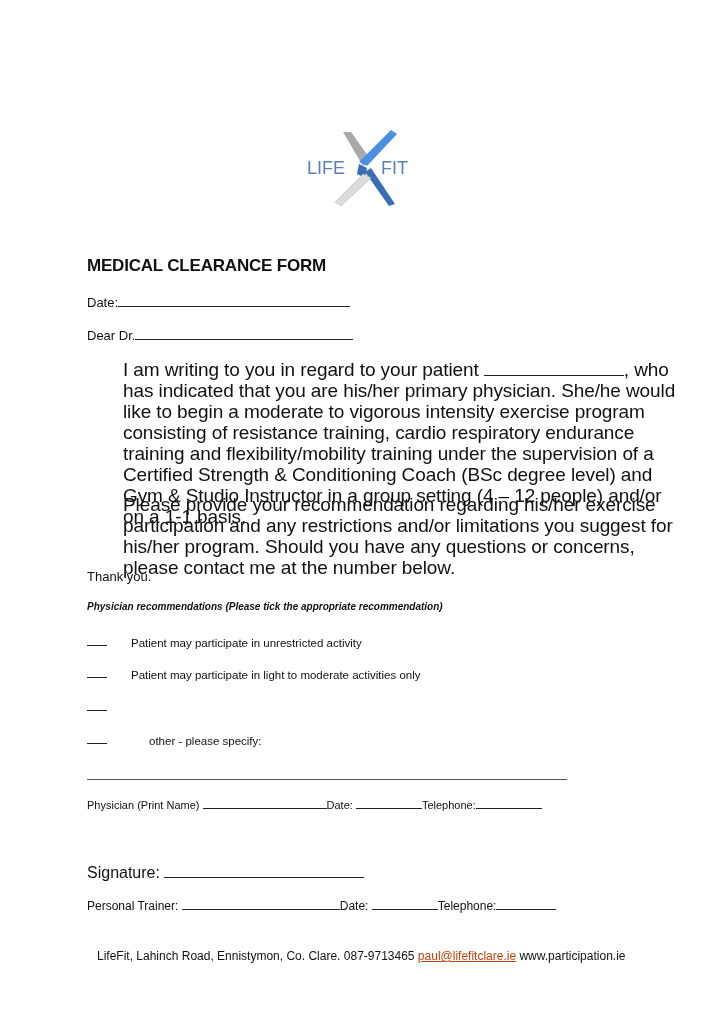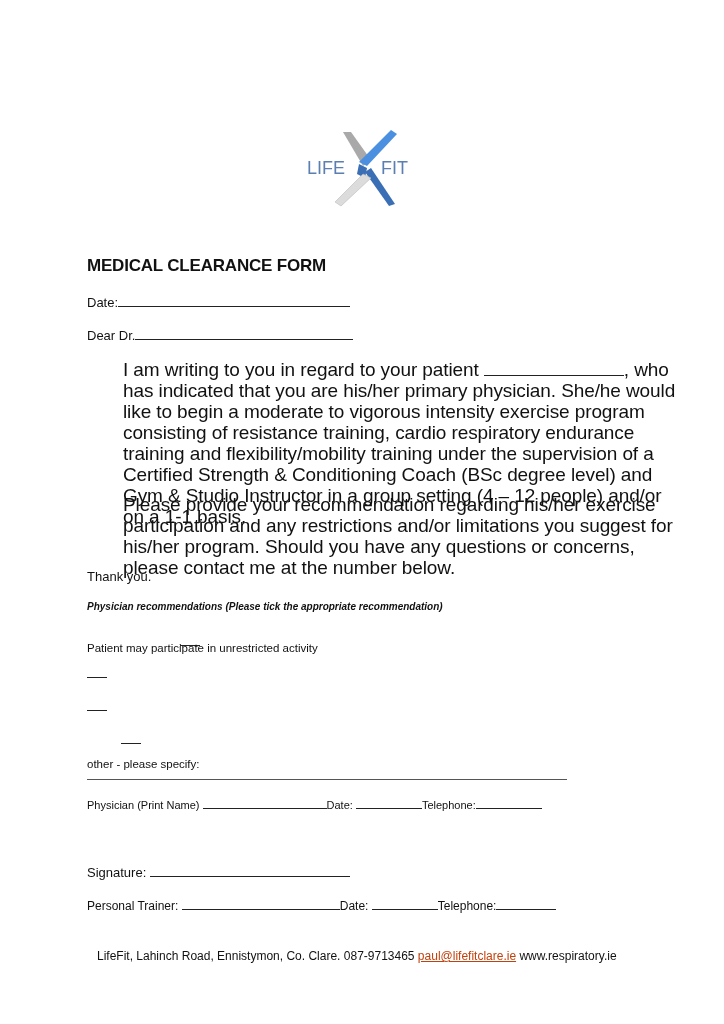--- a/index.html
+++ b/index.html
@@ -14,21 +14,21 @@
       position: absolute; left: 87px; top: 256px;
       font-size: 17px; font-weight: bold; letter-spacing: -0.2px;
     }
     .line { position: absolute; left: 87px; font-size: 13px; white-space: nowrap; }
     .blank { display: inline-block; border-bottom: 1px solid #222; height: 12px; vertical-align: baseline; }
     .para {
       position: absolute; left: 87px; width: 560px;
       font-size: 19px; line-height: 21px; letter-spacing: -0.1px; margin-left: 36px;
     }
     .italic-head { position: absolute; left: 87px; top: 601px; font-size: 10px; font-weight: bold; font-style: italic; }
-    .opt { position: absolute; left: 87px; font-size: 11.5px; white-space: nowrap; display: flex; align-items: center; flex-direction: column; }
+    .opt { position: absolute; left: 87px; font-size: 11.5px; white-space: nowrap; display: flex; align-items: flex-start; }
     .opt .tick { display: inline-block; width: 20px; border-bottom: 1px solid #222; height: 8px; margin-right: 24px; margin-bottom: -4px; }
     .long-line { position: absolute; left: 87px; top: 779px; width: 480px; border-bottom: 1px solid #555; }
     .footer { position: absolute; left: 97px; top: 949px; font-size: 12px; white-space: nowrap; }
     .footer a { color: #c2410c; text-decoration: underline; }
   </style>
 </head>
 <body>
 
 <div class="logo">
   <svg viewBox="0 0 115 80">
@@ -61,38 +61,39 @@
 <div class="line" style="top:569px;">Thank you.</div>
 
 <div class="italic-head">Physician recommendations (Please tick the appropriate recommendation)</div>
 
 <div class="opt" style="top:637px;">
   <span class="tick"></span>
     <span>Patient may participate in unrestricted activity</span>
 </div>
 <div class="opt" style="top:669px;">
   <span class="tick"></span>
+    <span>Patient may participate in light to moderate activities only</span>
 </div>
 <div class="opt" style="top:702px;">
   <span class="tick"></span>
 </div>
 <div class="opt" style="top:735px;gap:18px;">
   <span class="tick"></span>
     <span>other - please specify:</span>
 </div>
 
 <div class="long-line"></div>
 
 <div class="line" style="top:796px; font-size:11px;">
   <span>Physician (Print Name) </span><span class="blank" style="width:124px;"></span><span>Date: </span><span class="blank" style="width:66px;"></span><span>Telephone:</span><span class="blank" style="width:66px;"></span>
 </div>
 
-<div class="line" style="top:864px; font-size:13px;">
+<div class="line" style="top:864px; font-size:16px;">
   <span>Signature: </span><span class="blank" style="width:200px;"></span>
 </div>
 
 <div class="line" style="top:897px; font-size:12px;">
   <span>Personal Trainer: </span><span class="blank" style="width:158px;"></span><span>Date: </span><span class="blank" style="width:66px;"></span><span>Telephone:</span><span class="blank" style="width:60px;"></span>
 </div>
 
 <div class="footer">
-  <span>LifeFit, Lahinch Road, Ennistymon, Co. Clare.  087-9713465 </span><a>paul@lifefitclare.ie</a><span> www.respiratory.ie</span>
+  <span>LifeFit, Lahinch Road, Ennistymon, Co. Clare.  087-9713465 </span><a>paul@lifefitclare.ie</a><span> www.participation.ie</span>
 </div>
 
 </body></html>

